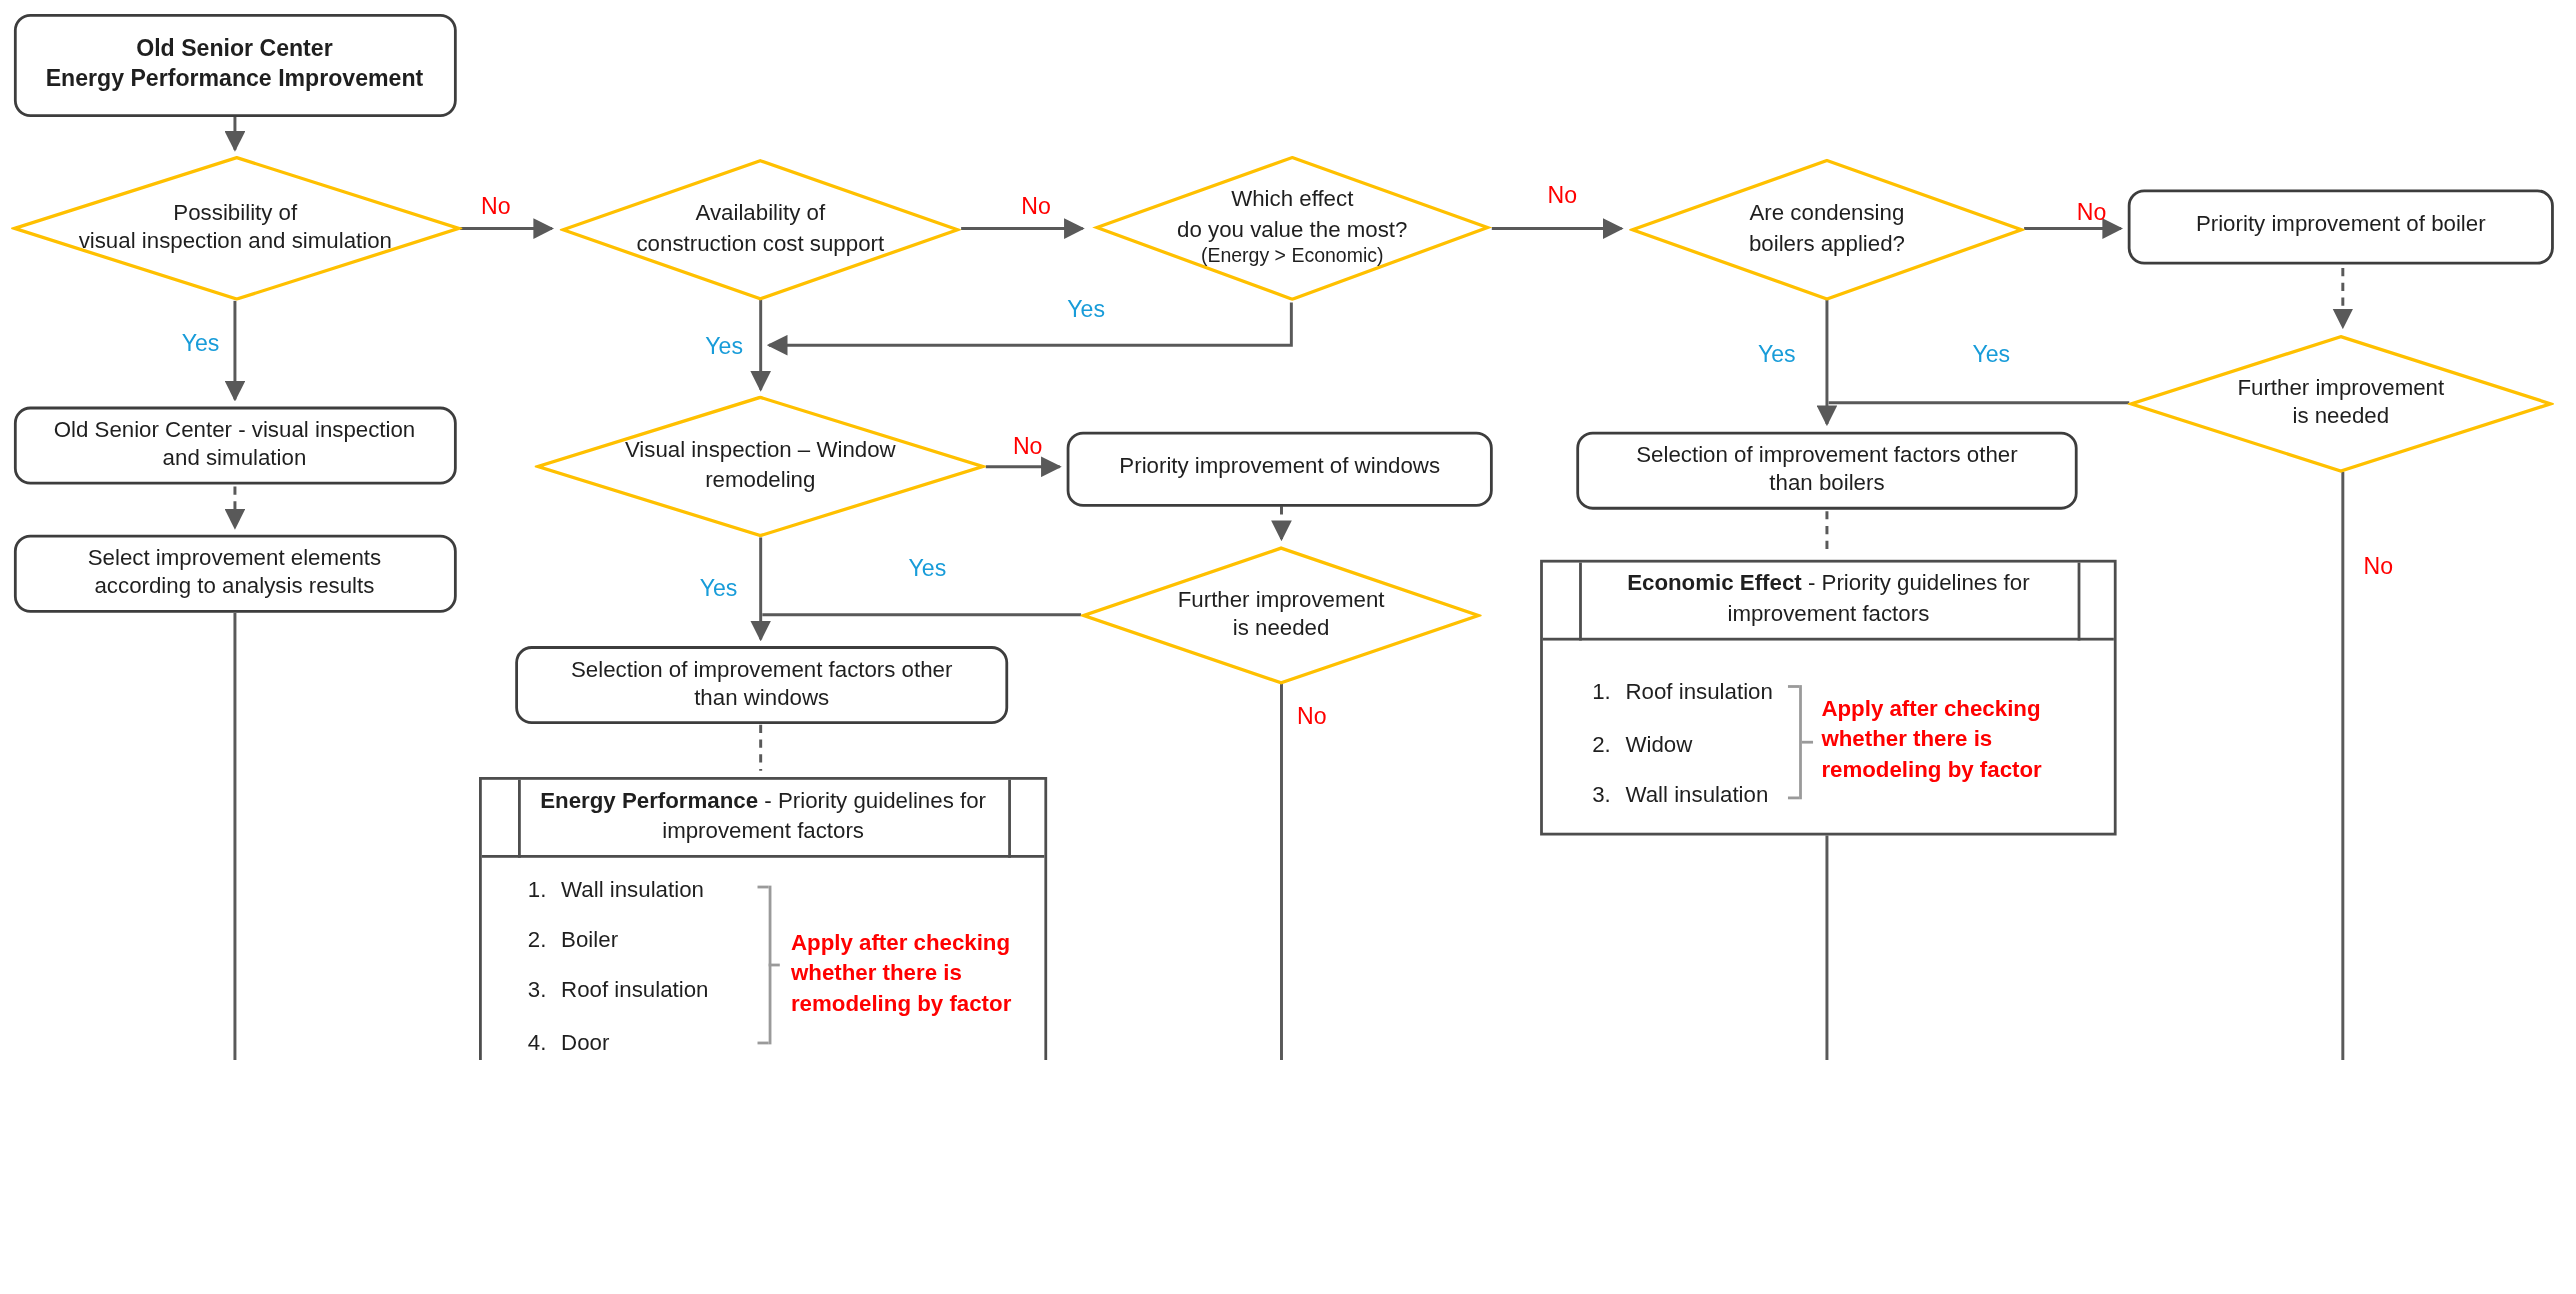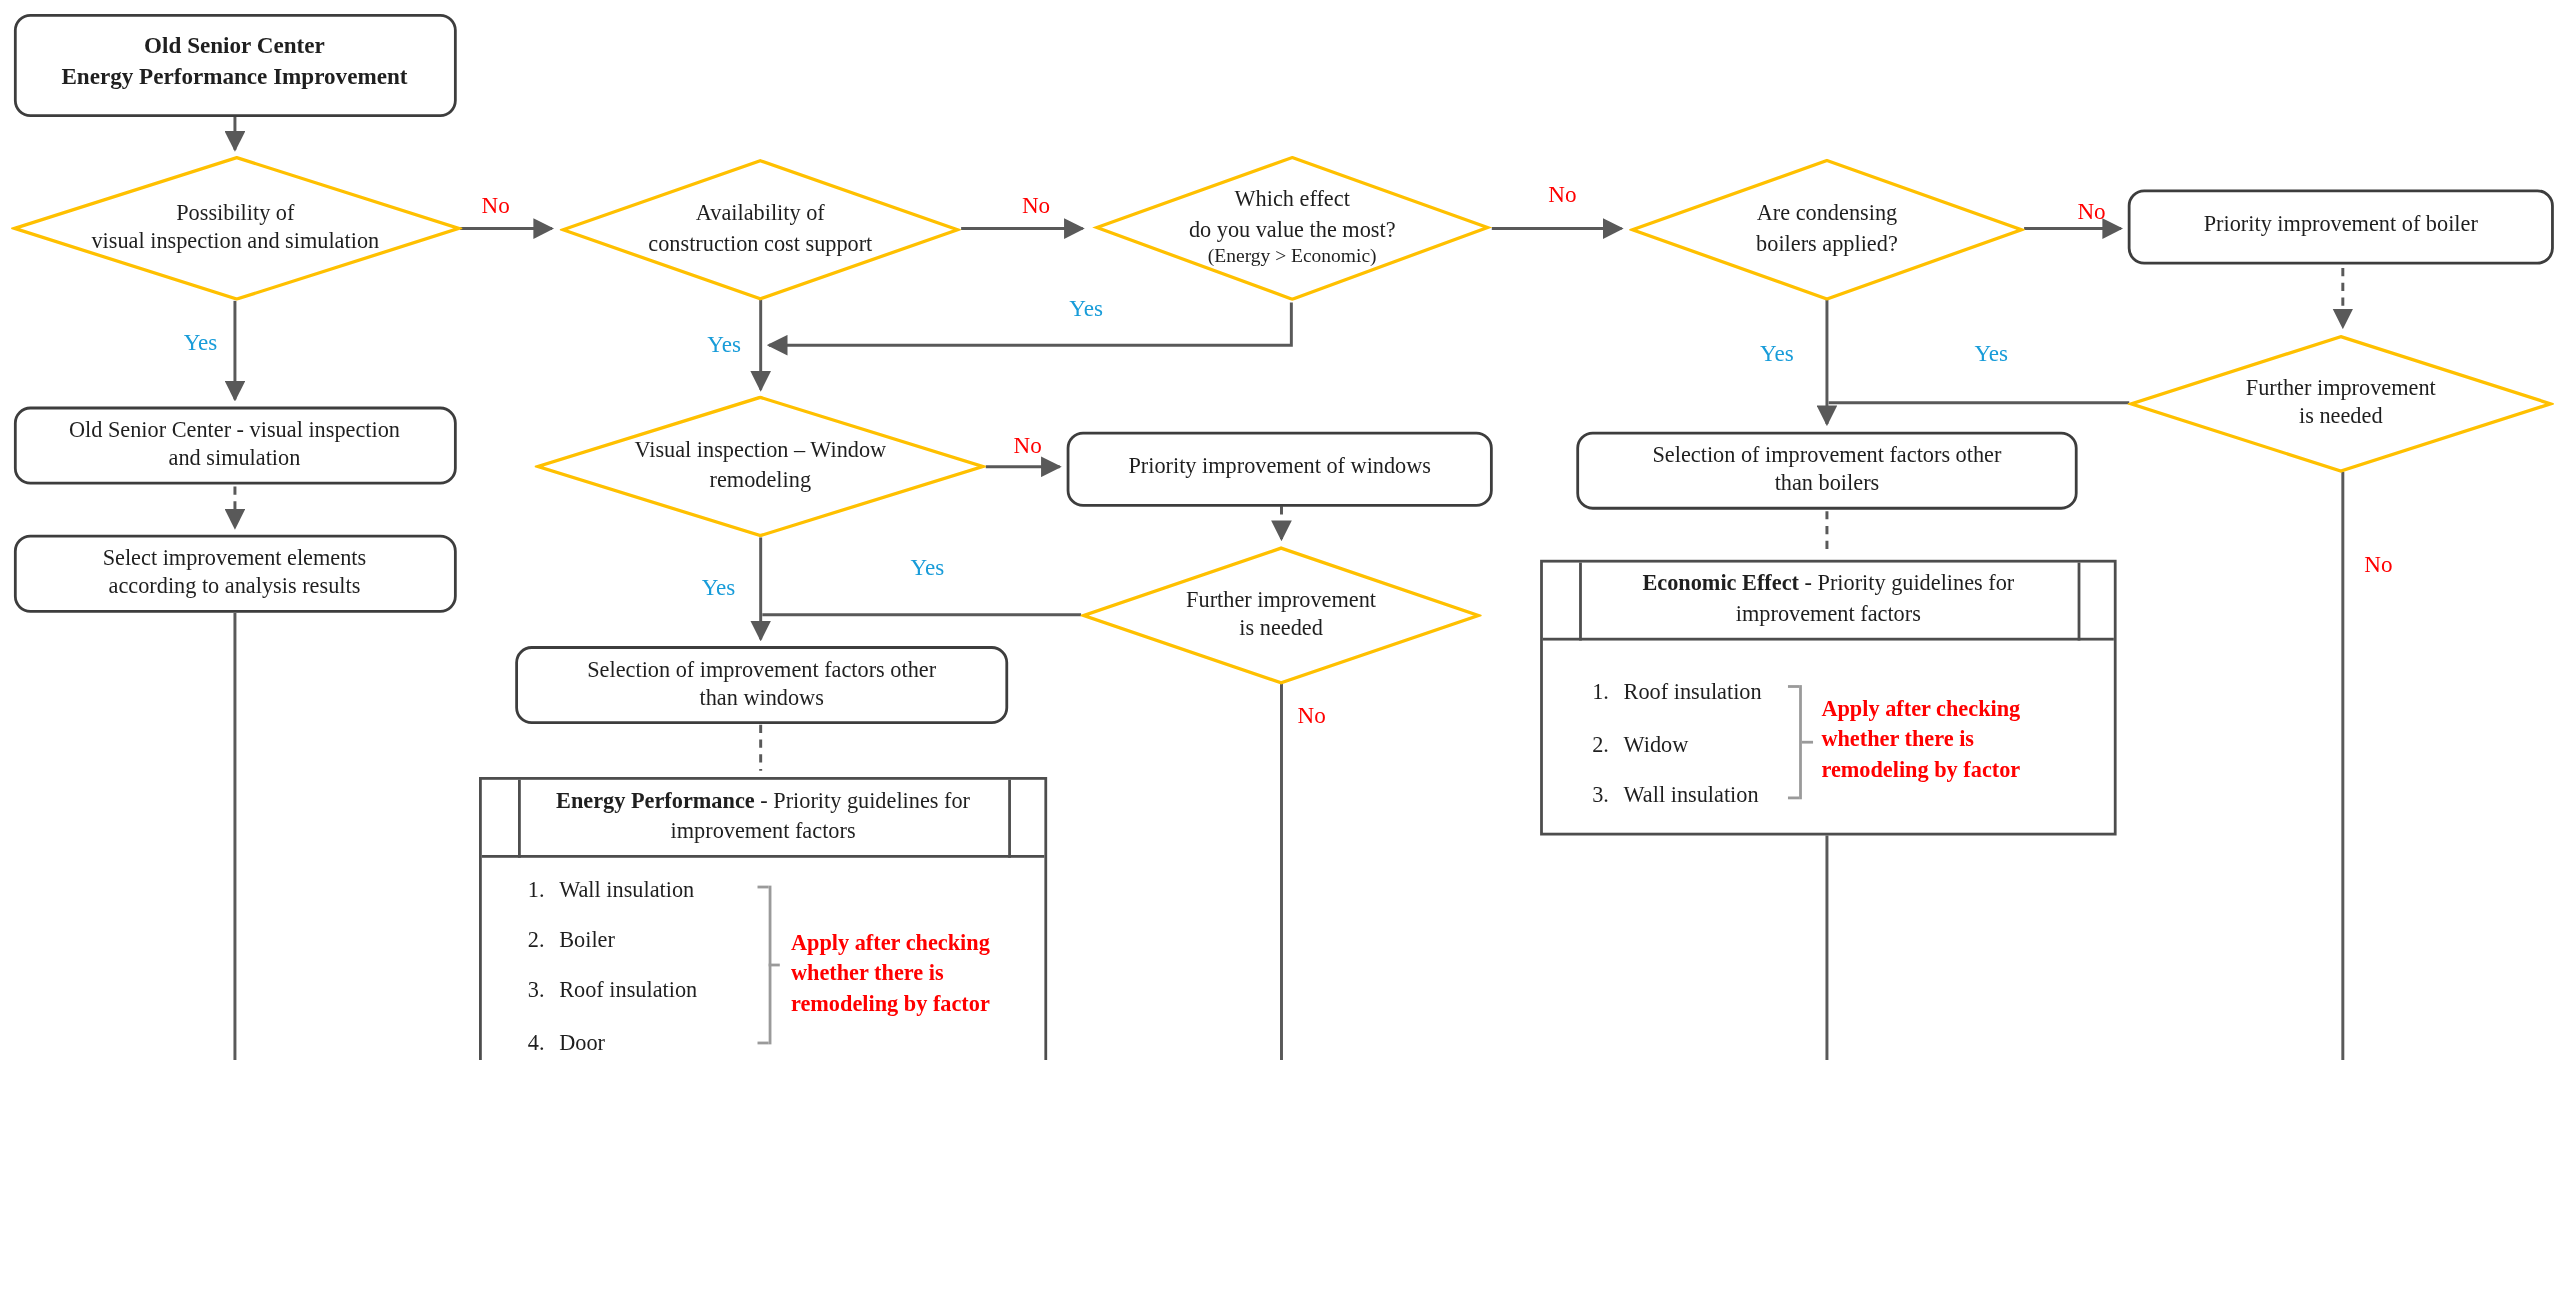--- a/index.html
+++ b/index.html
@@ -1,17 +1,17 @@
 <!DOCTYPE html>
 <html style="--diamond-border: #FFC000; --yes: #189CD9; --no: #FF0000; --note-red: #FF0000; --line: #595959; --box-border: #3d3d3d;font-size:9.4px"><head>
 <meta charset="utf-8">
 <style>
   html,body{margin:0;padding:0;background:#fff;}
   .viewport{position:relative;width:2576px;height:1060px;overflow:hidden;background:#fff;
-            font-family:Liberation Serif, serif;}
+            font-family:Liberation Sans, sans-serif;}
   .stage{position:absolute;left:0;top:0;width:925px;height:465px;
          transform:scale(2.785);transform-origin:0 0;}
   .edges{position:absolute;left:0;top:0;width:925px;height:465px;}
   .edge{fill:none;stroke:var(--line,#595959);stroke-width:1.8px;}
   .dash{stroke-dasharray:5 4;}
   .arrow{marker-end:url(#arr);}
   .node{position:absolute;background:#fff;border:1.2px solid var(--box-border,#3d3d3d);
         border-radius:5.9px;display:flex;align-items:center;justify-content:center;
         text-align:center;font-size:8px;color:#1f1f1f;line-height:1.3;white-space:pre-line;
         box-sizing:border-box;padding:1.2px 3.5px;}

